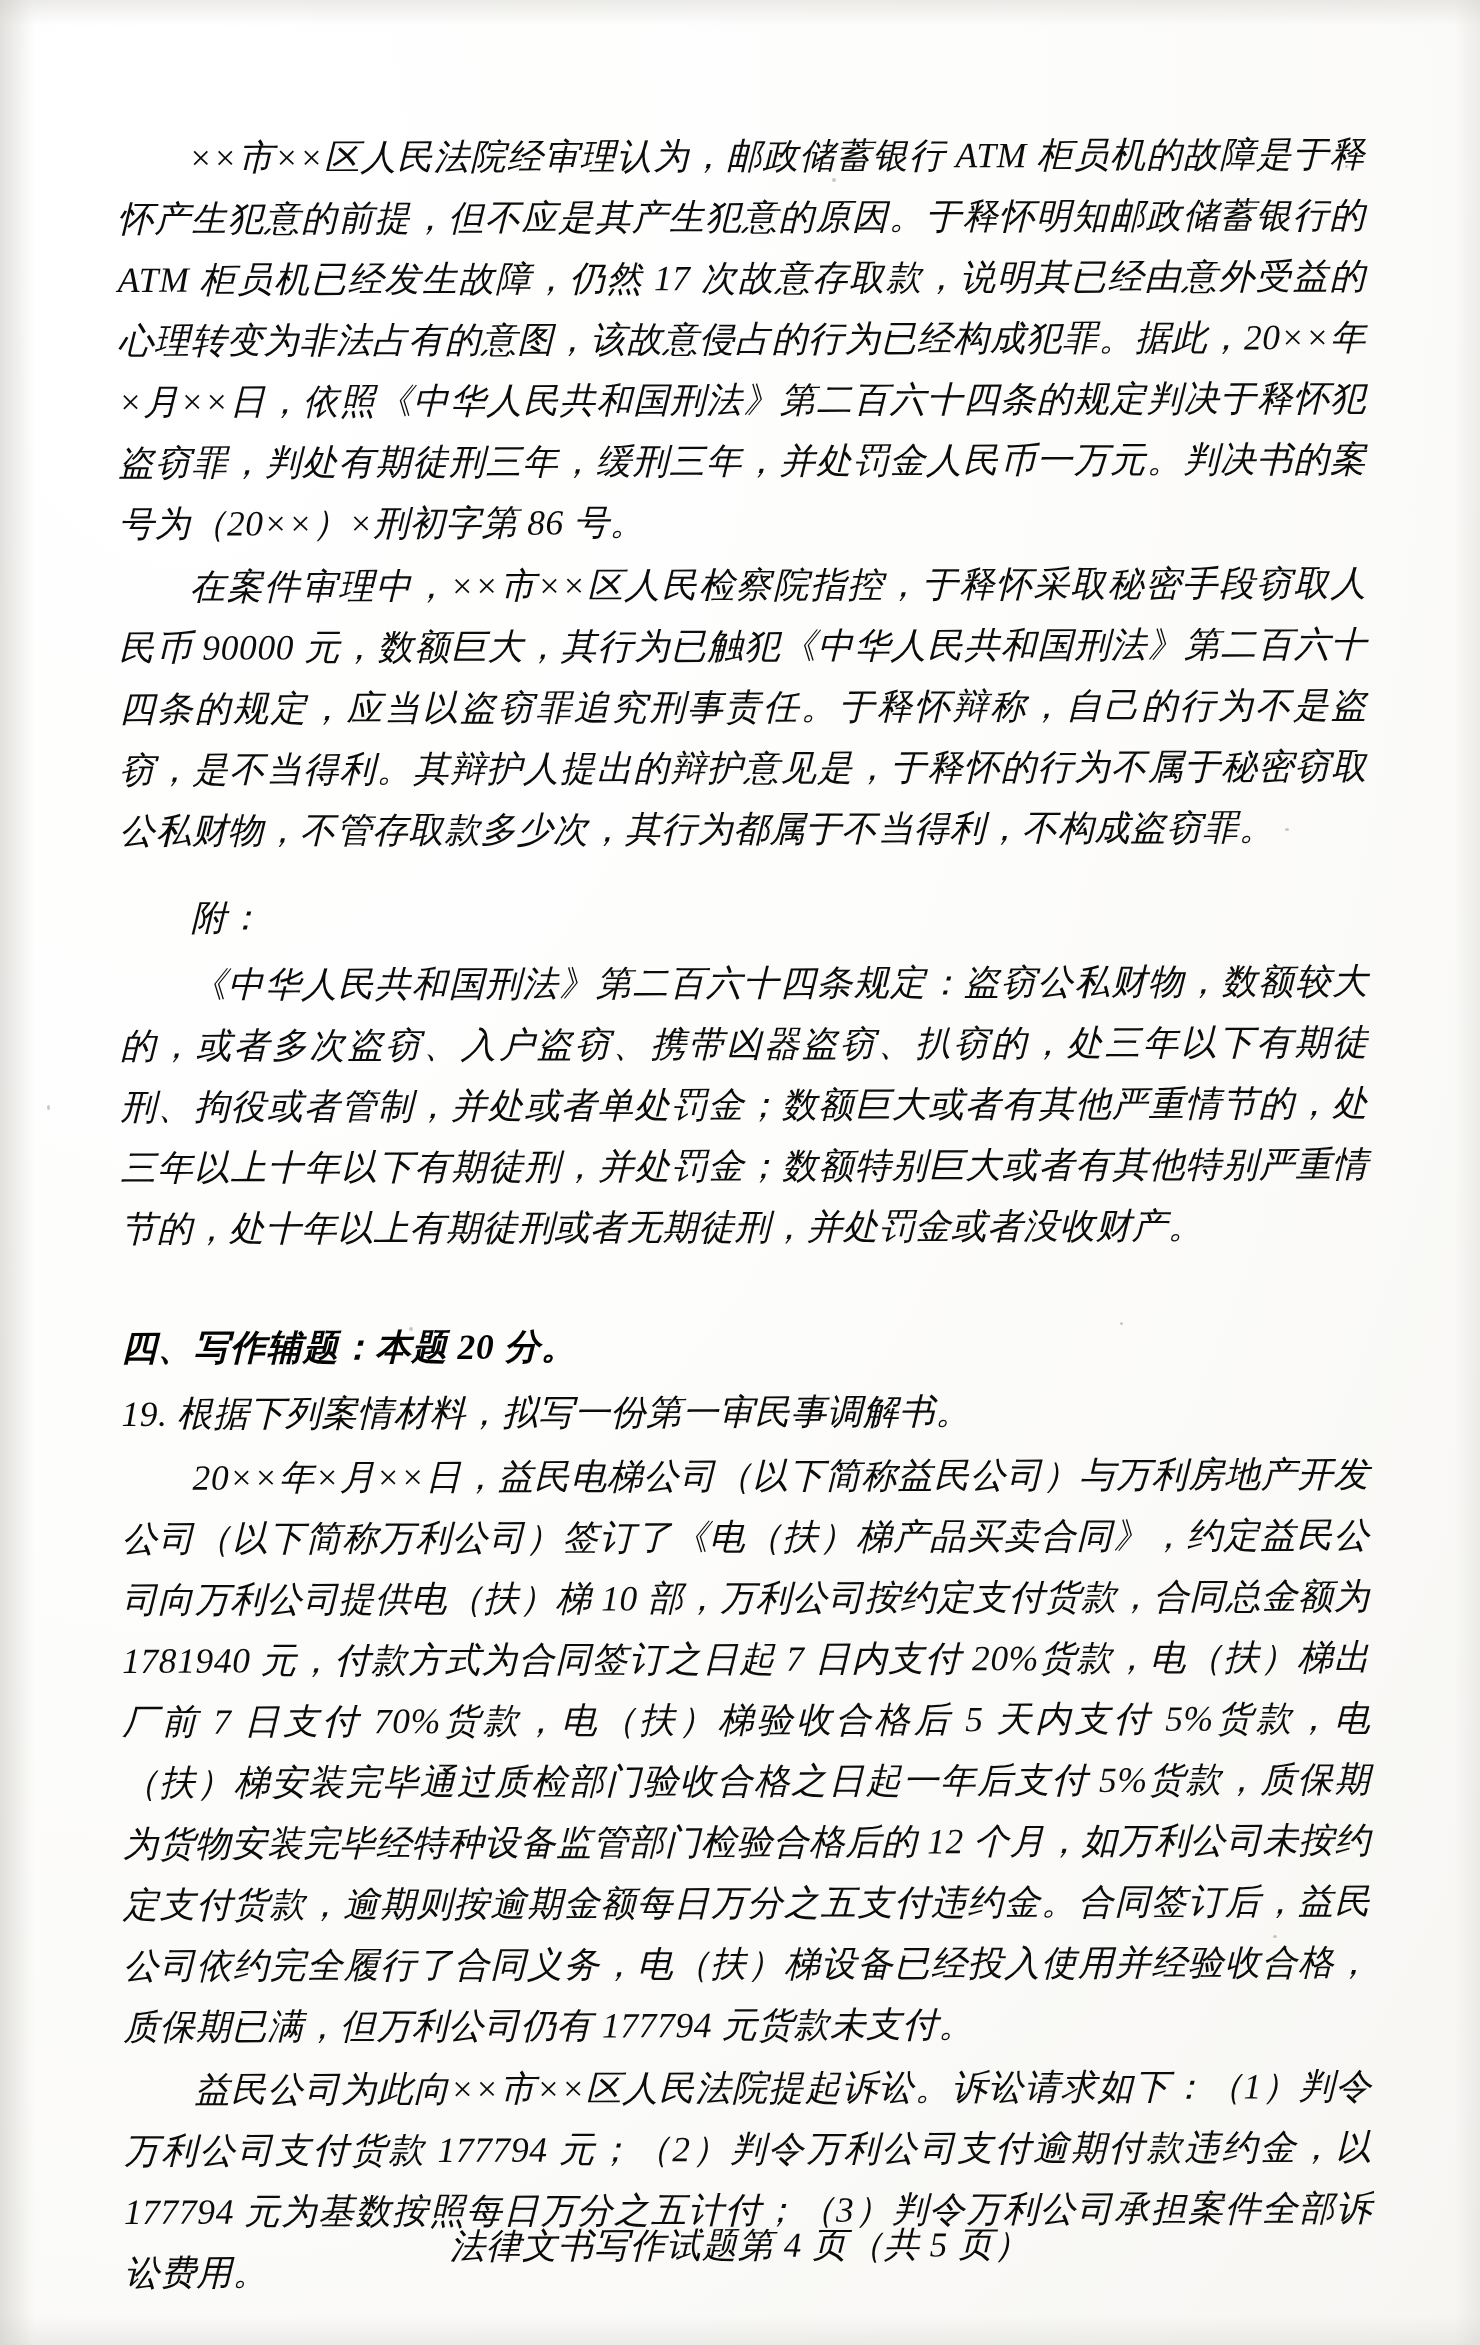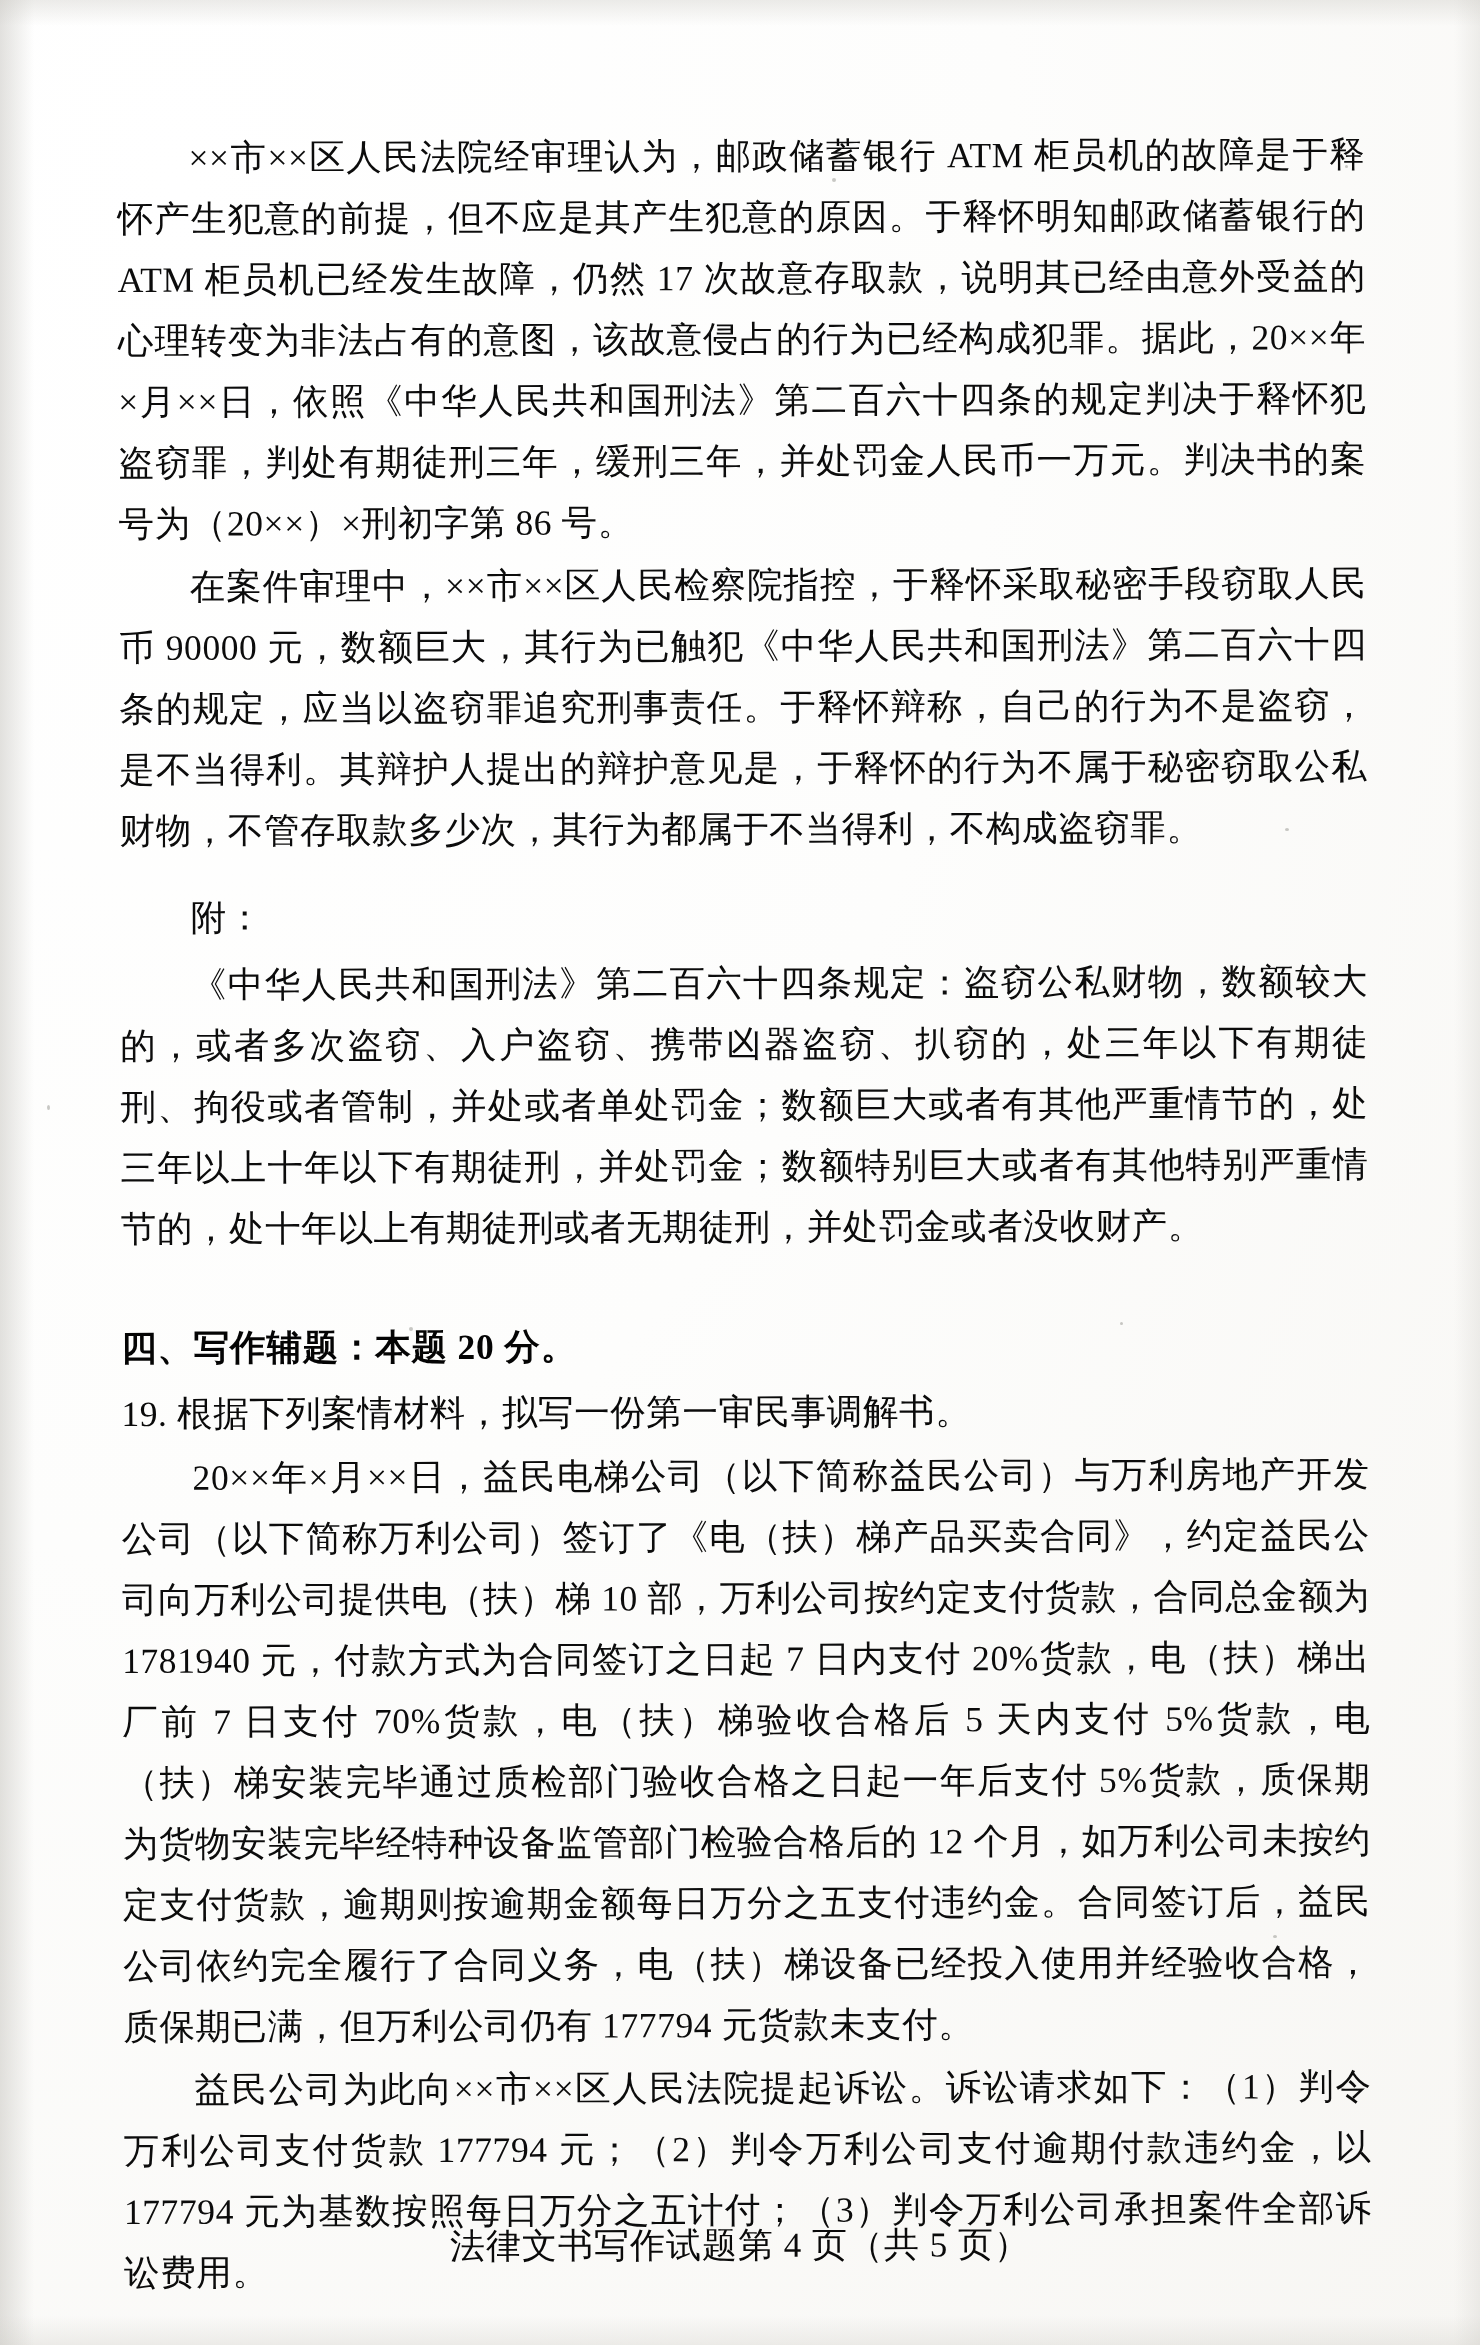--- a/index.html
+++ b/index.html
@@ -17,20 +17,21 @@
     overflow: hidden;
   }
 
   
   .page {
     position: absolute;
     inset: 0;
     background:
       radial-gradient(ellipse at 12% 8%, #ffffff 0%, #fdfdfc 45%, #f7f6f3 100%);
     padding: 8px;
+    font-style: italic;
   }
 
   
   .scan-edge-left {
     position: absolute;
     left: 0; top: 0; bottom: 0;
     width: 34px;
     background: linear-gradient(to right, rgba(190,188,182,0.45), rgba(255,255,255,0));
     pointer-events: none;
   }

